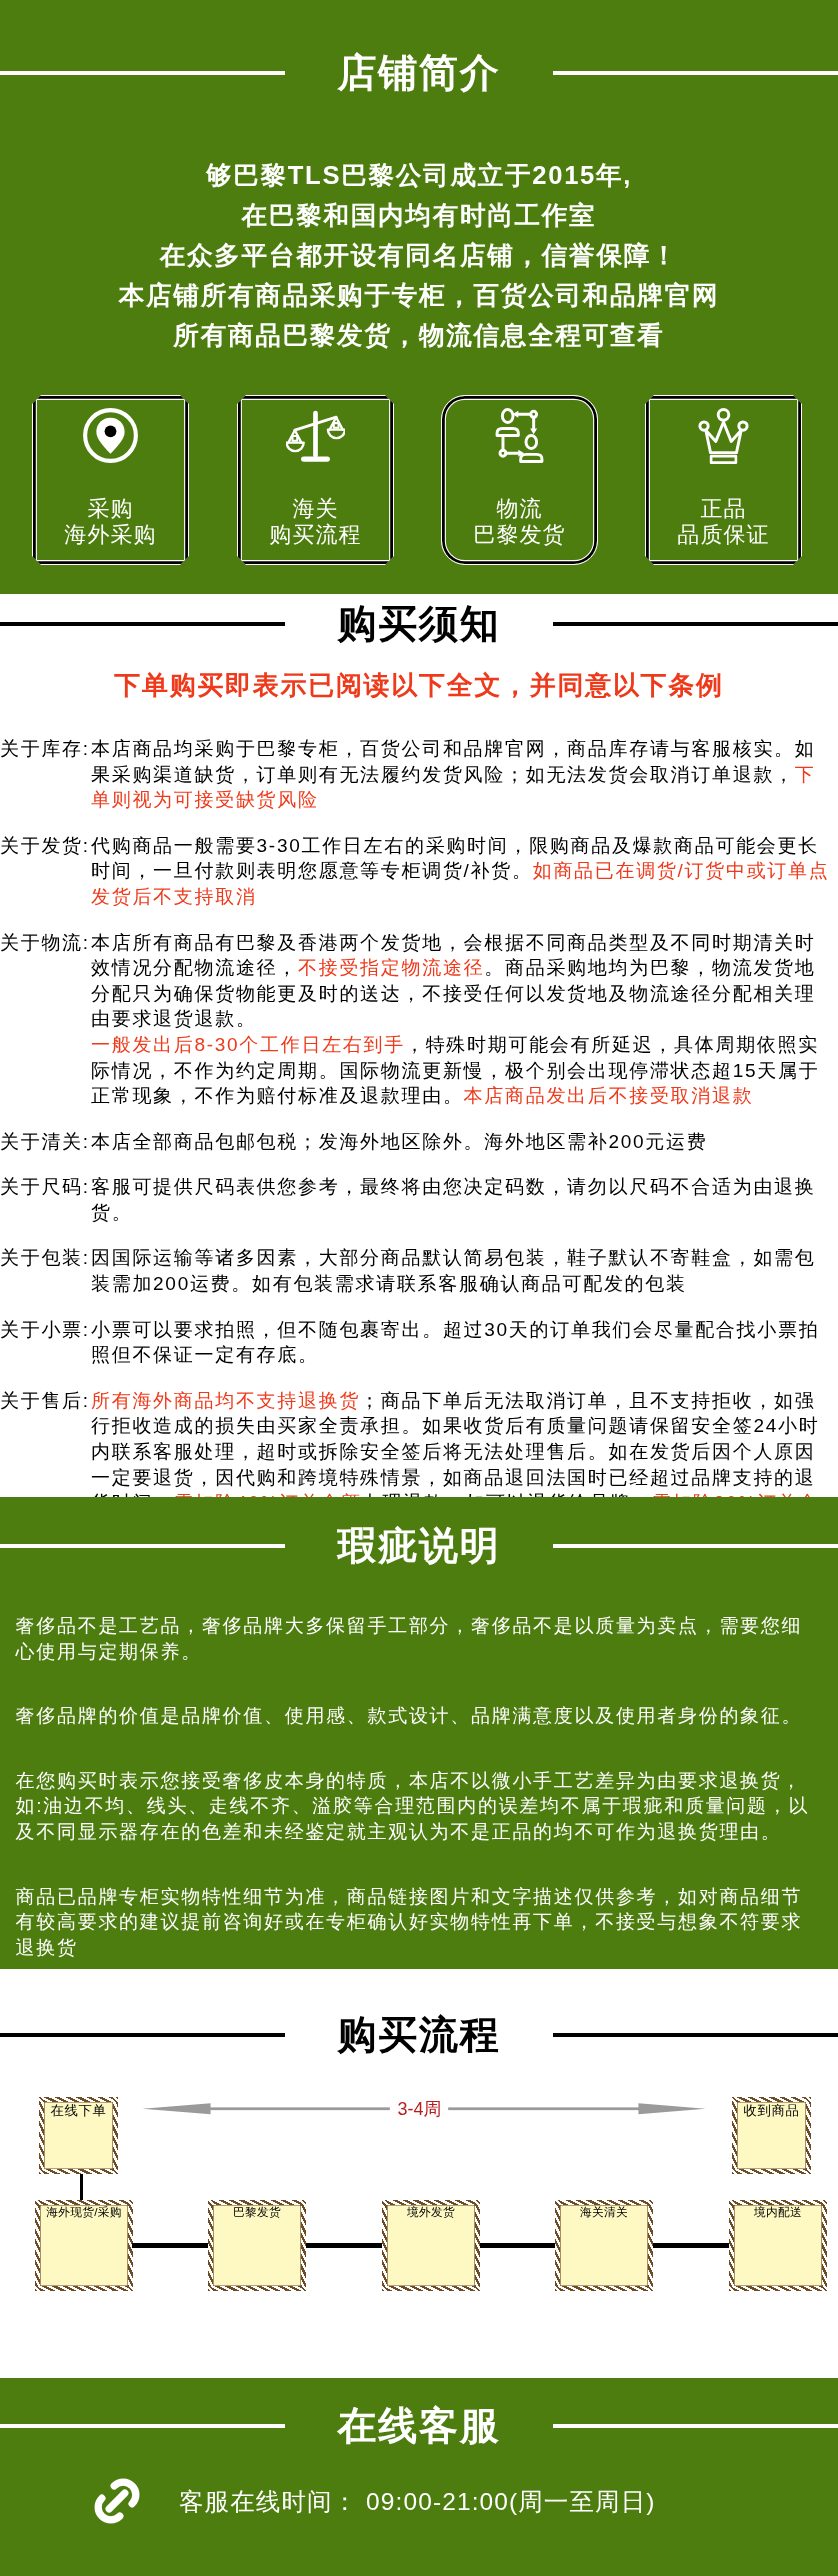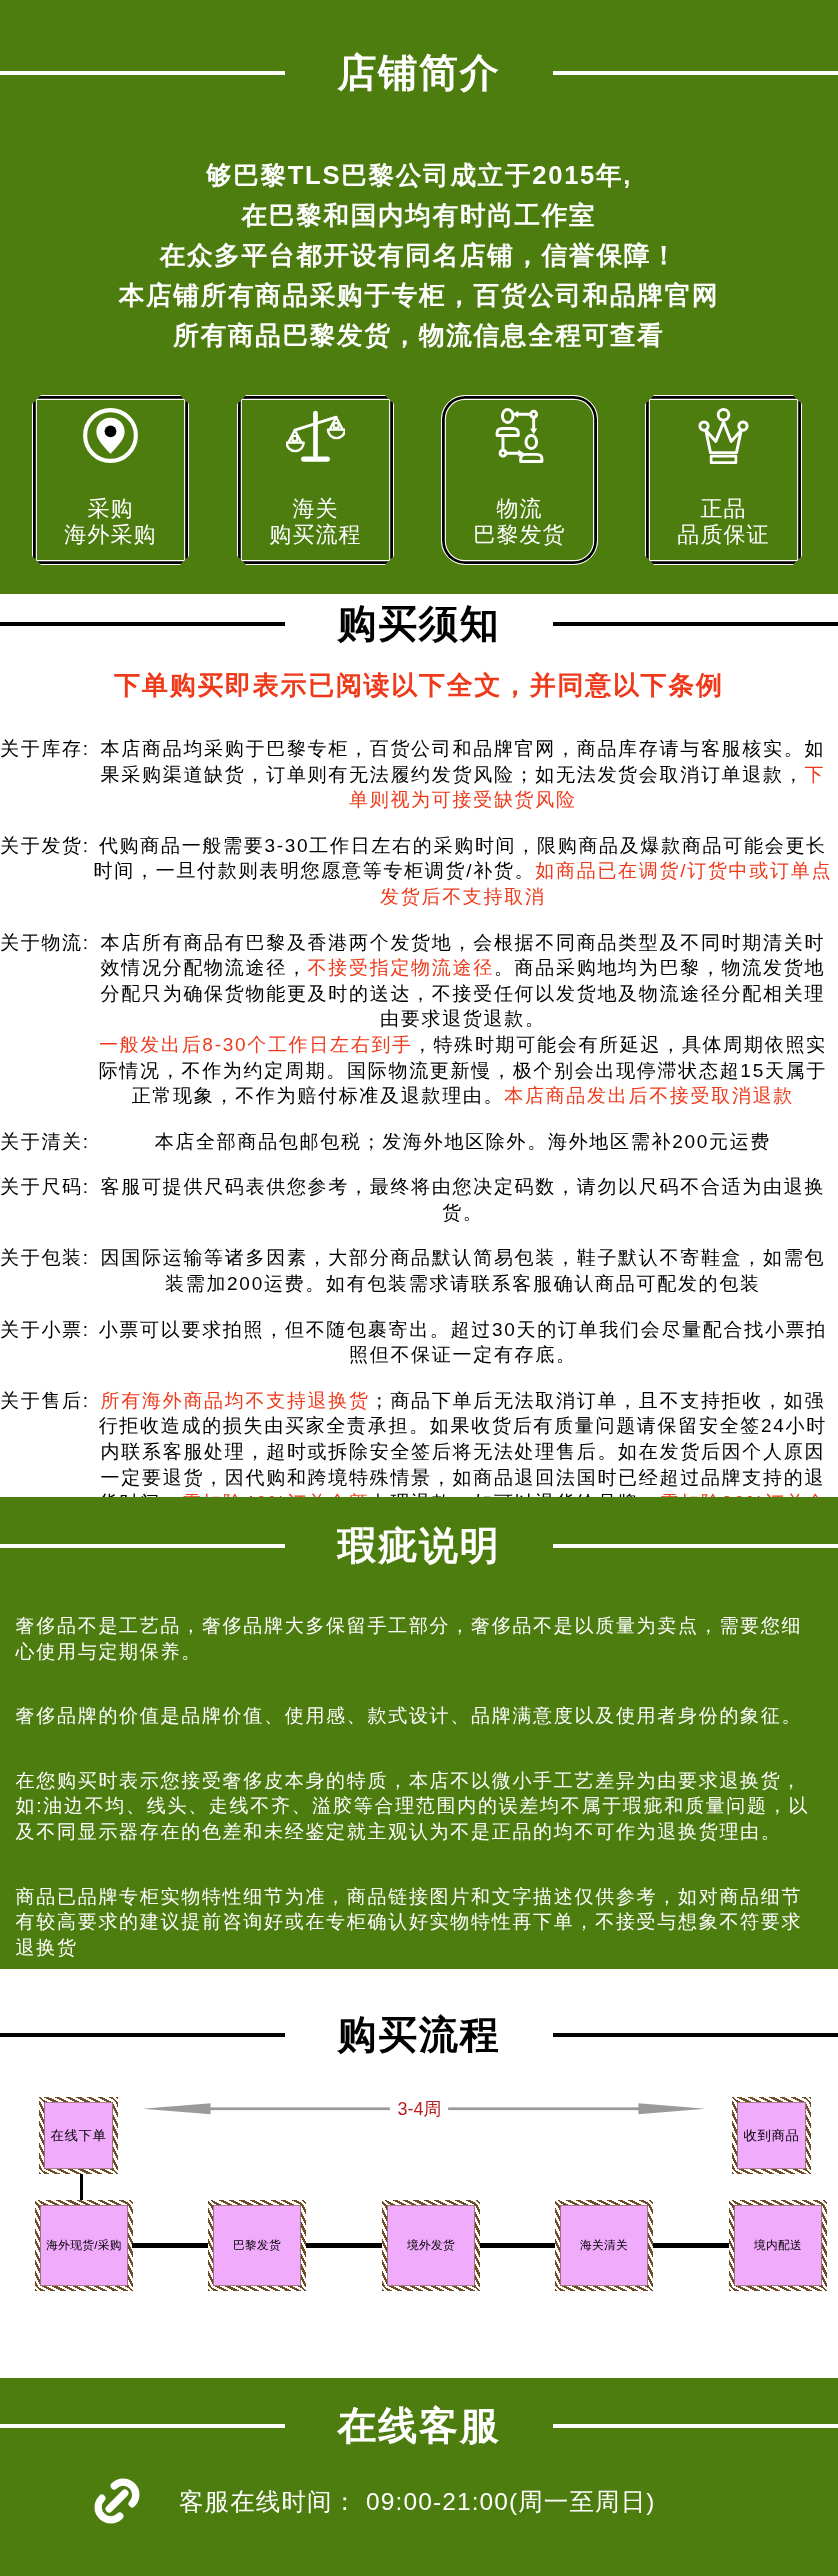--- a/index.html
+++ b/index.html
@@ -41,41 +41,41 @@
   
   #sec-notice { height:903px; }
   #sec-notice .sec-head { margin-top:3.3px; }
   .notice-subtitle {
     margin-top:16.7px; text-align:center; color:#ee3a1b;
     font-size:26px; font-weight:bold; letter-spacing:1.7px;
   }
   .notice-list { margin-top:33px; padding-right:3.3px; }
   .notice-item {
     position:relative; padding-left:91px; margin-bottom:20px;
-    font-size:19px; letter-spacing:1.7px; line-height:25.6px;text-align:center;
+    font-size:19px; letter-spacing:1.7px; line-height:25.6px;
   }
   .notice-item .n-label { position:absolute; left:0; top:0; white-space:nowrap; }
   .red { color:#ee3a1b; }
 
   
   #sec-defect { height:472px; }
   #sec-defect .sec-head { margin-top:22px; }
   .defect-list { margin-top:40px; padding:0 16.7px 0 15.6px; }
   .defect-para { font-size:19px; letter-spacing:1.7px; line-height:25.6px; margin-bottom:39px; }
 
   
   #sec-flow { height:409px; }
   #sec-flow .sec-head { margin-top:39px; }
   .flow-chart { position:absolute; left:0; top:0; width:838px; height:409px; pointer-events:none; }
   .flow-box {
-    position:absolute; background:#f0abfc;
+    position:absolute; background:#fef9c3;
     border:5px solid transparent;
     border-image: repeating-linear-gradient(45deg,#6d4c26 0 3.3px,#fff 3.3px 6.7px) 9;
     box-shadow: inset 0 0 0 0.6px #6d4c26;
-    display:flex; align-items:center; justify-content:center; text-align:center;
+    display:flex; justify-content:center; text-align:center;
   }
   .flow-box.endpoint { width:79px; height:77px; top:128px; font-size:13.4px; letter-spacing:0.6px; }
   .flow-box.step { width:98px; height:91px; top:231px; font-size:11.7px; letter-spacing:0.3px; }
   .flow-duration {
     position:absolute; left:390px; top:131px; width:59px; text-align:center;
     font-size:18px; line-height:18px; font-weight:500; color:#b91c1c;
   }
   .flow-arrows { position:absolute; left:0; top:126px; width:838px; height:33px; }
   .v-connector { position:absolute; left:80px; top:205px; width:3.3px; height:26px; background:#000; }
   .h-connector { position:absolute; top:274px; height:5px; background:#000; }

